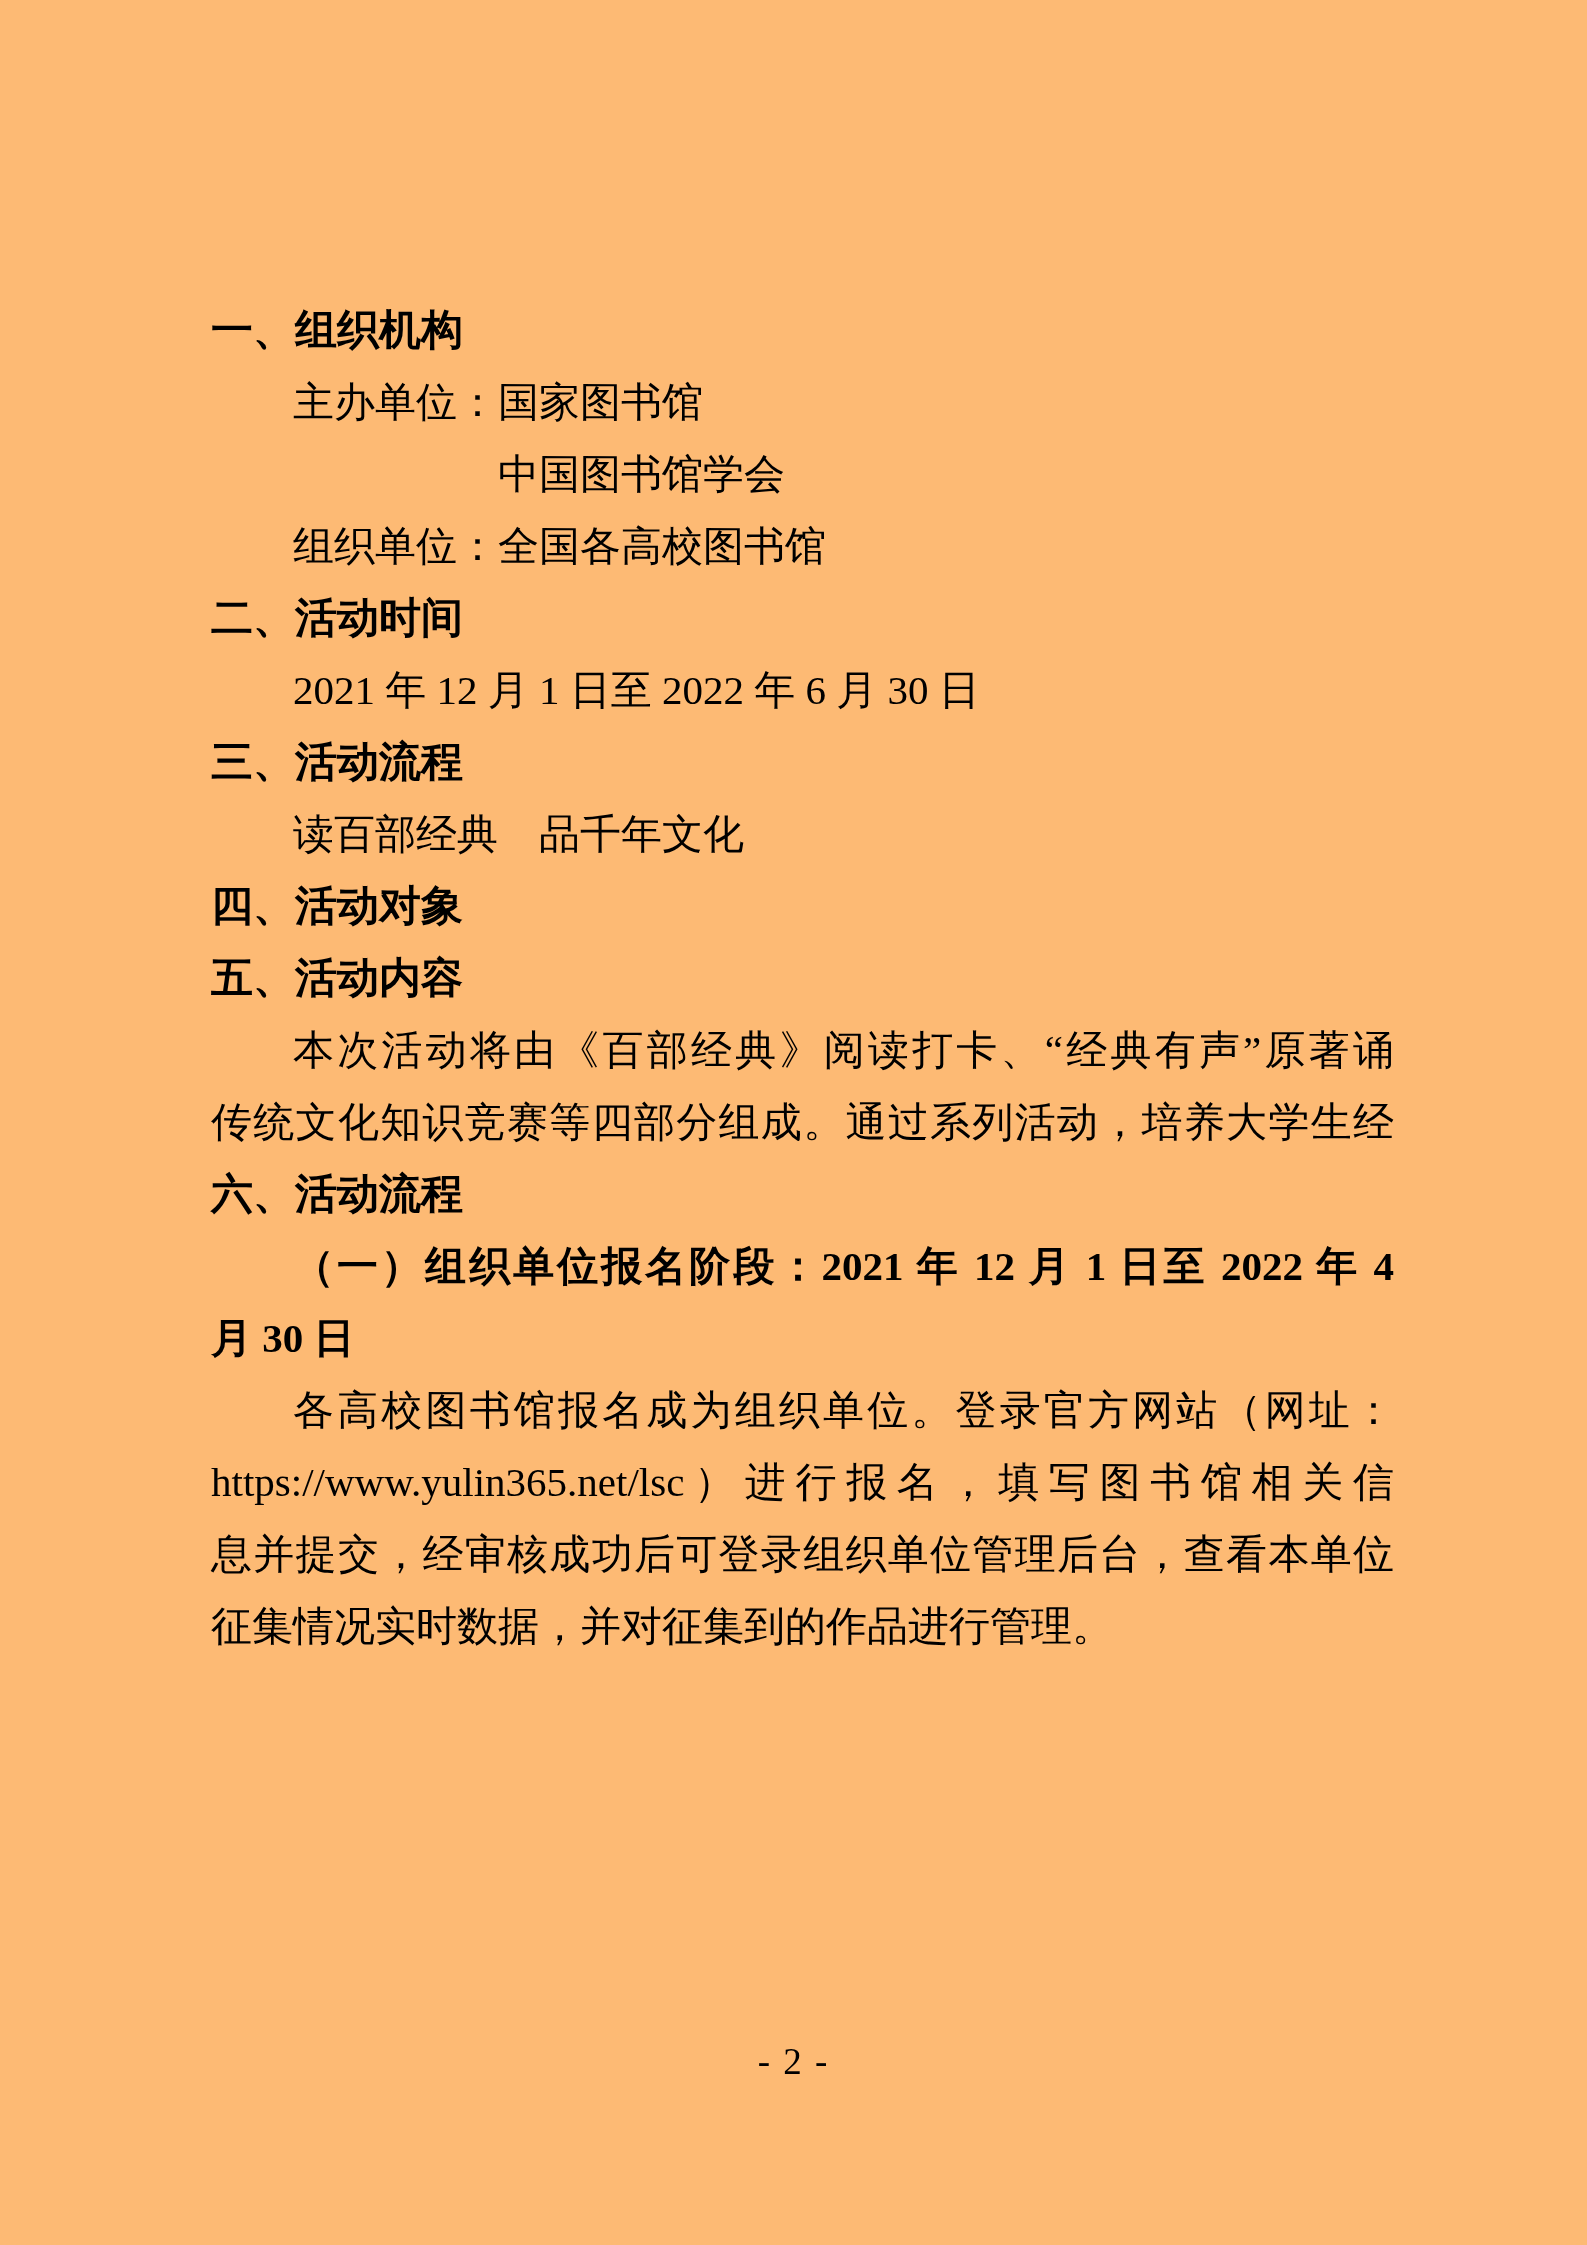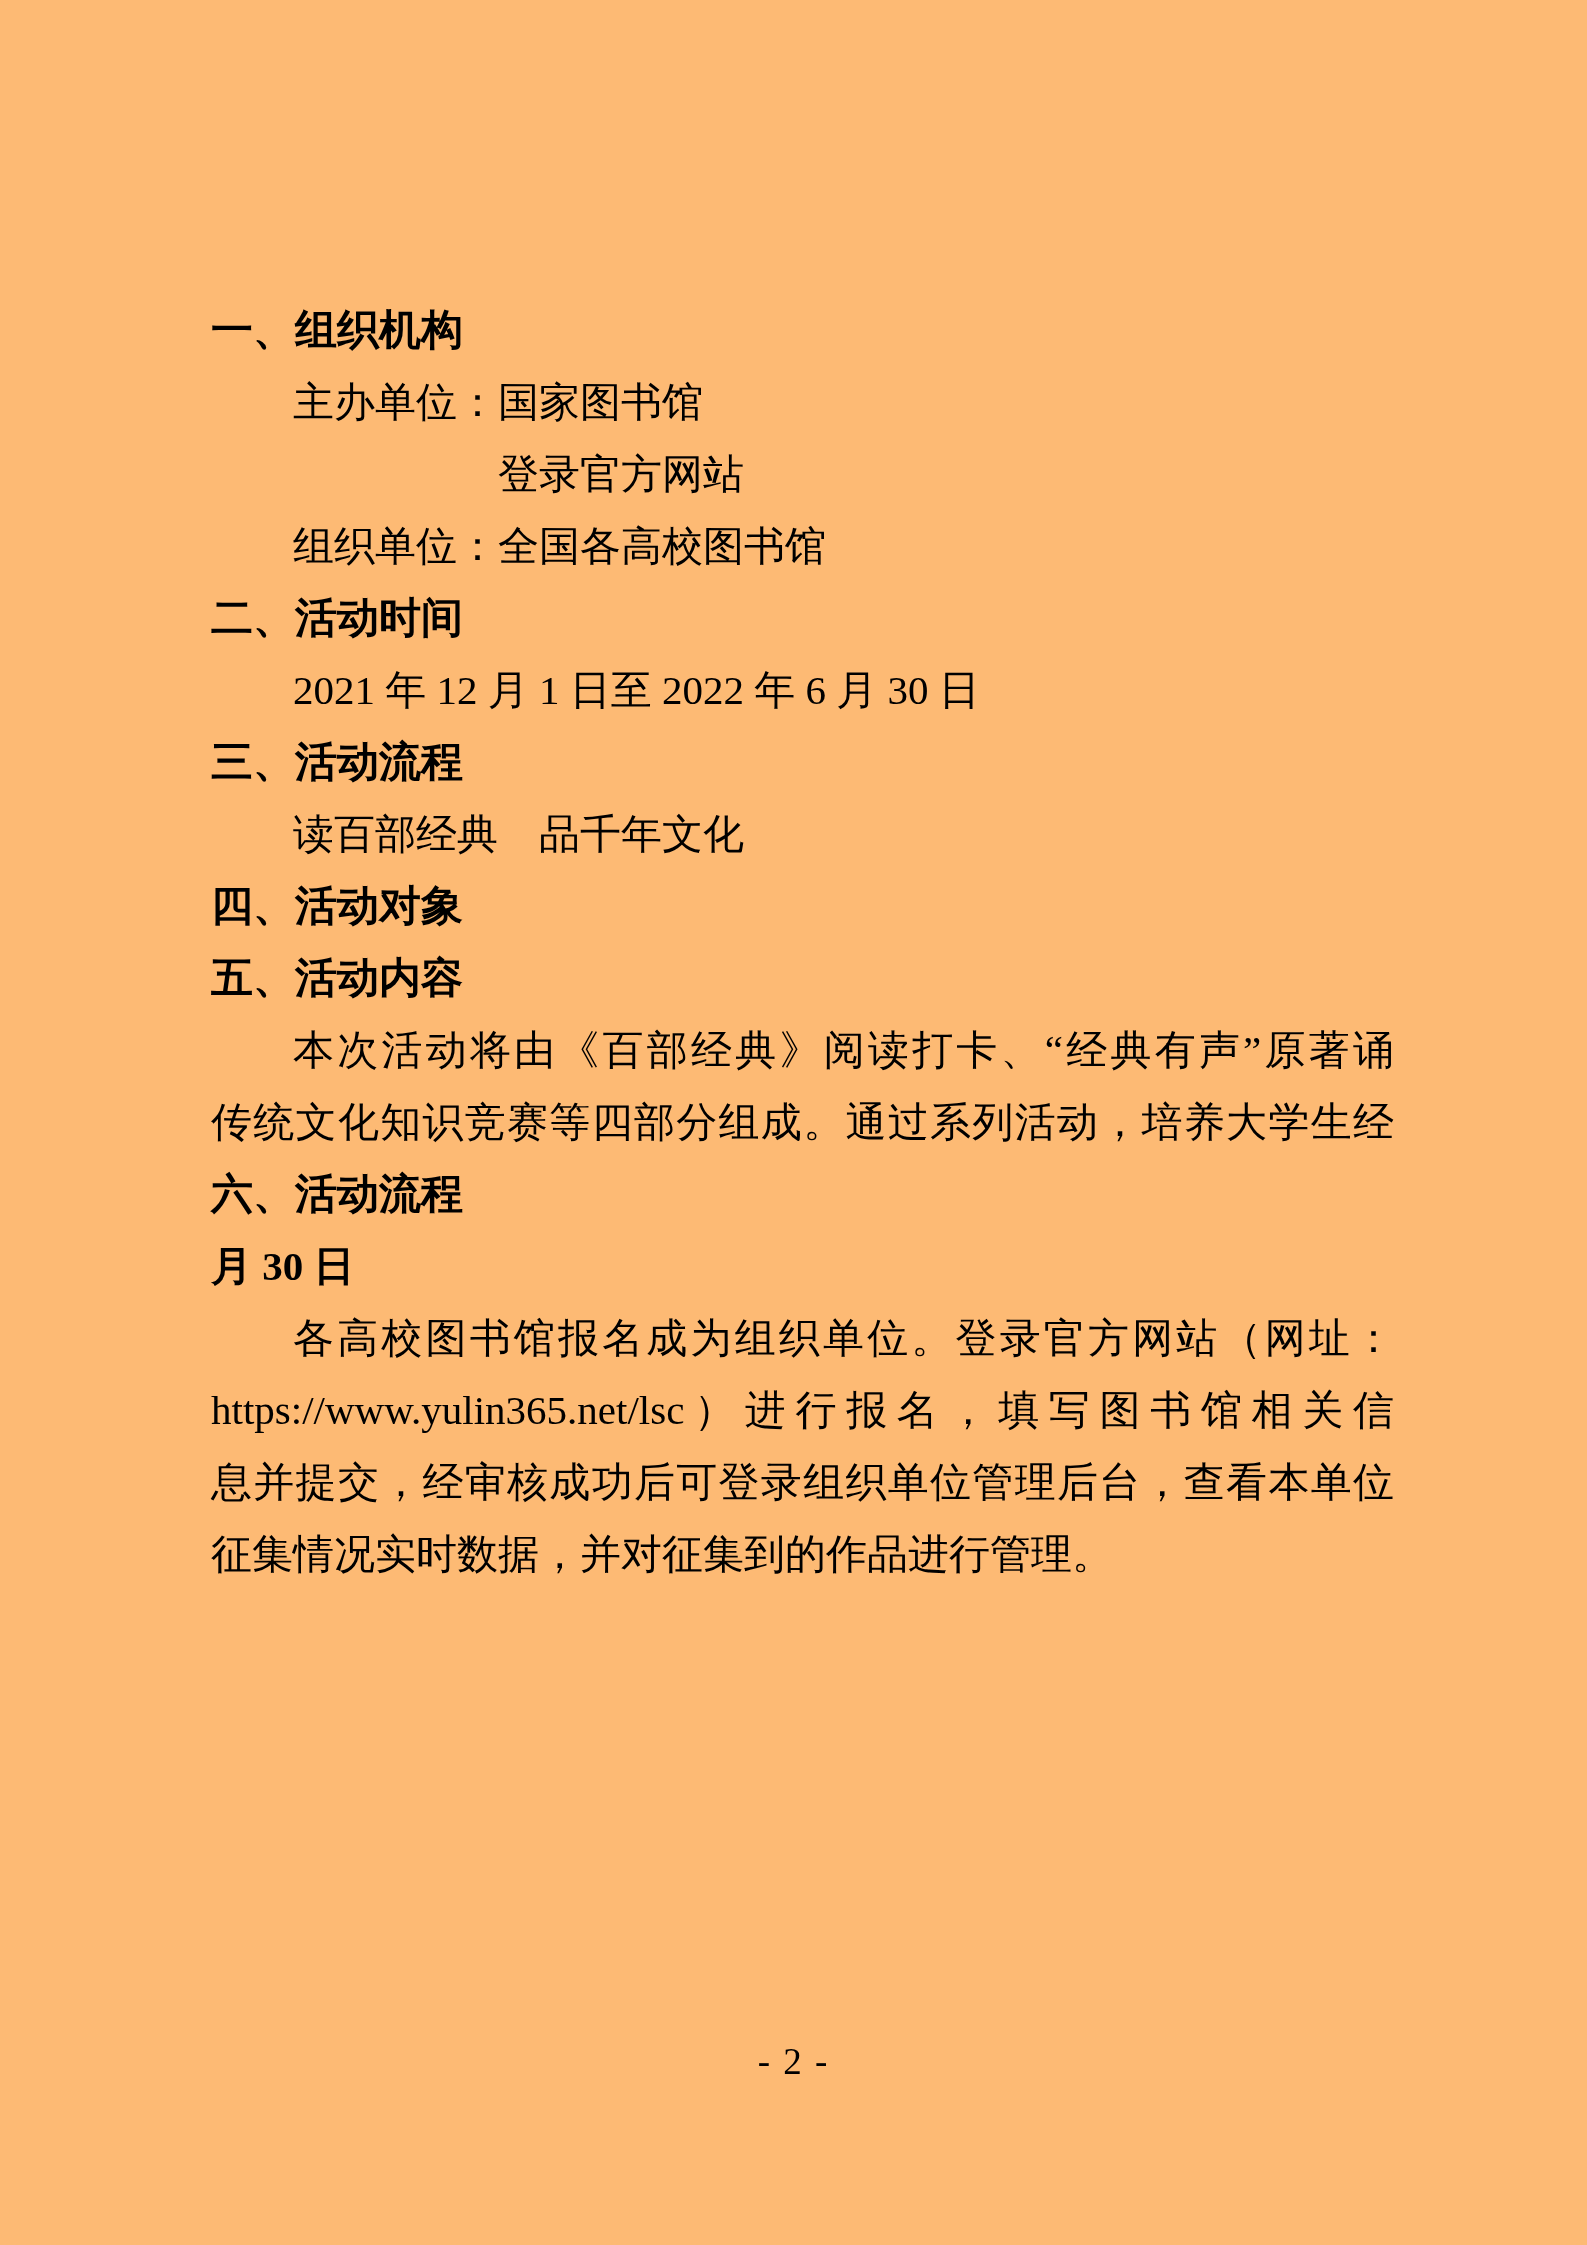--- a/index.html
+++ b/index.html
@@ -52,31 +52,32 @@
     letter-spacing: 2px;
   }
 </style>
 </head>
 <body>
 
 <div class="page">
   <div class="content">
     <div class="ln heading">一、组织机构</div>
     <div class="ln ind2">主办单位：国家图书馆</div>
-    <div class="ln ind7">登录官方网站</div>
+    <div class="ln ind7">中国图书馆学会</div>
     <div class="ln ind2">组织单位：全国各高校图书馆</div>
     <div class="ln heading">二、活动时间</div>
     <div class="ln ind2">2021 年 12 月 1 日至 2022 年 6 月 30 日</div>
     <div class="ln heading">三、活动流程</div>
     <div class="ln ind2">读百部经典　品千年文化</div>
     <div class="ln heading">四、活动对象</div>
     <div class="ln heading">五、活动内容</div>
     <div class="ln ind2 just">本次活动将由《百部经典》阅读打卡、“经典有声”原著诵</div>
     <div class="ln just">传统文化知识竞赛等四部分组成。通过系列活动，培养大学生经</div>
     <div class="ln heading">六、活动流程</div>
+    <div class="ln ind2 just bold">（一）组织单位报名阶段：2021 年 12 月 1 日至 2022 年 4</div>
     <div class="ln bold">月 30 日</div>
     <div class="ln ind2 just">各高校图书馆报名成为组织单位。登录官方网站（网址：</div>
     <div class="ln just">https://www.yulin365.net/lsc）进行报名，填写图书馆相关信</div>
     <div class="ln just">息并提交，经审核成功后可登录组织单位管理后台，查看本单位</div>
     <div class="ln">征集情况实时数据，并对征集到的作品进行管理。</div>
   </div>
 
   <div class="footer">- 2 -</div>
 </div>
 

